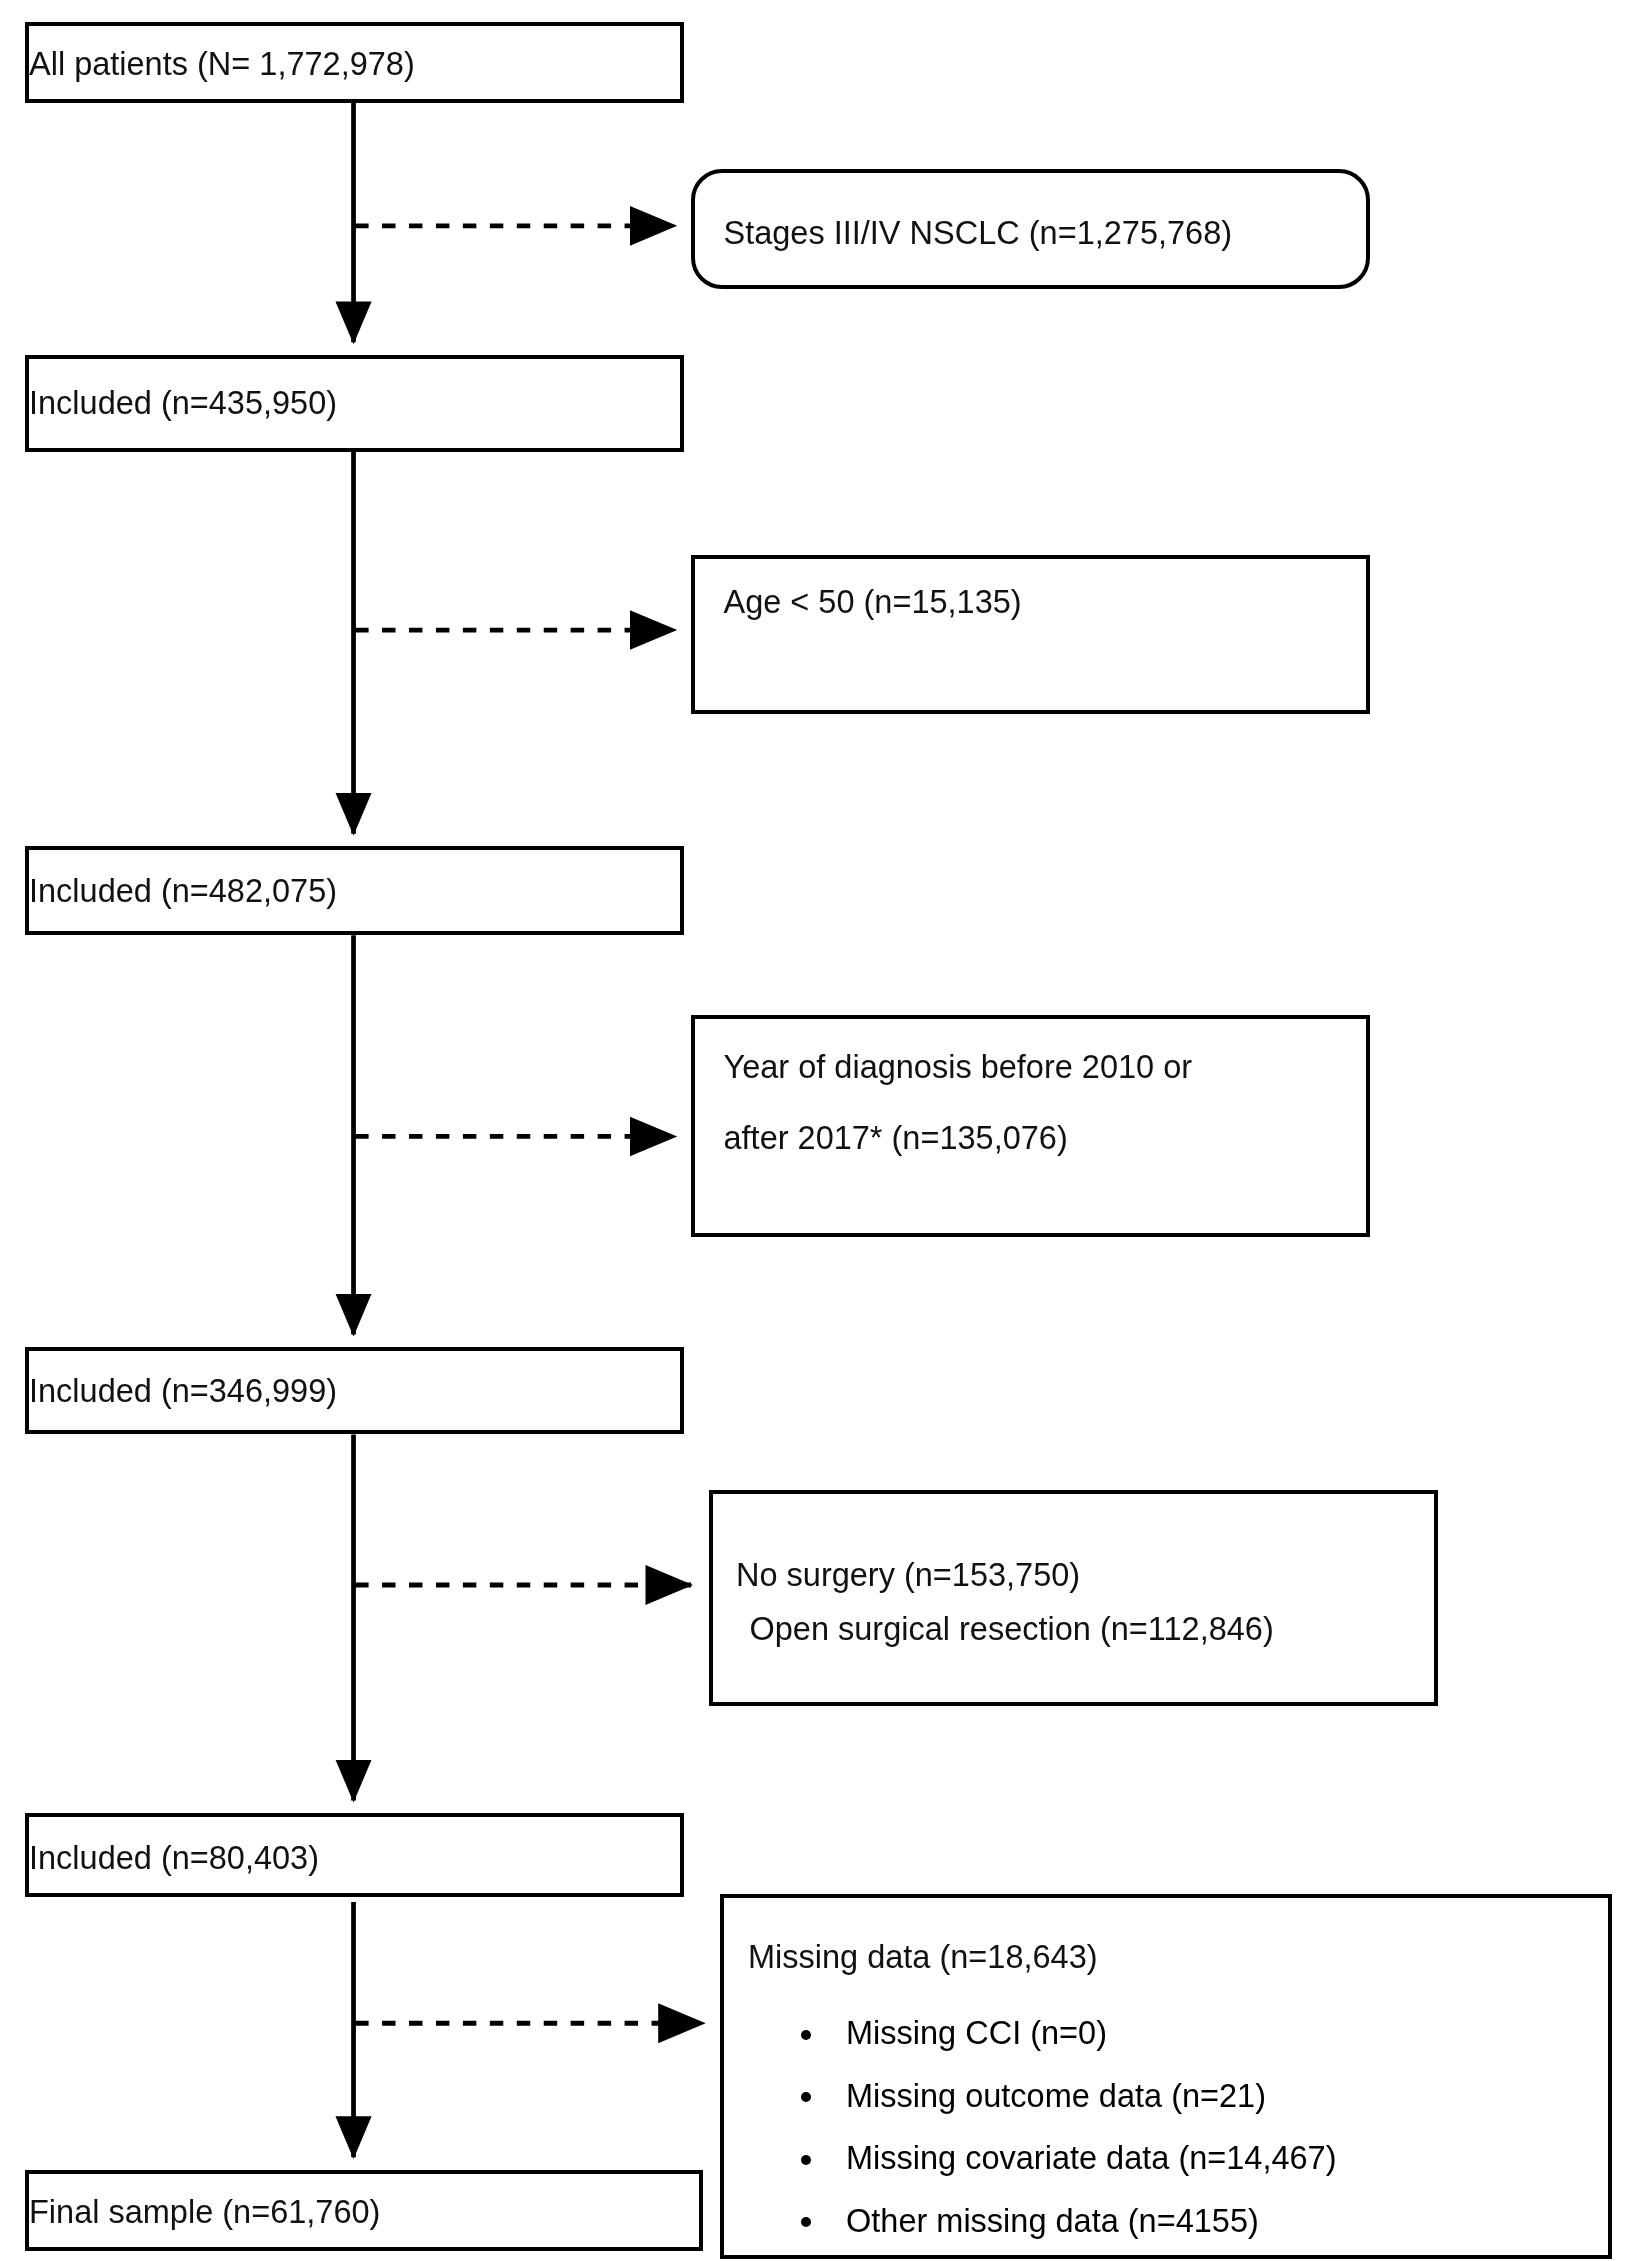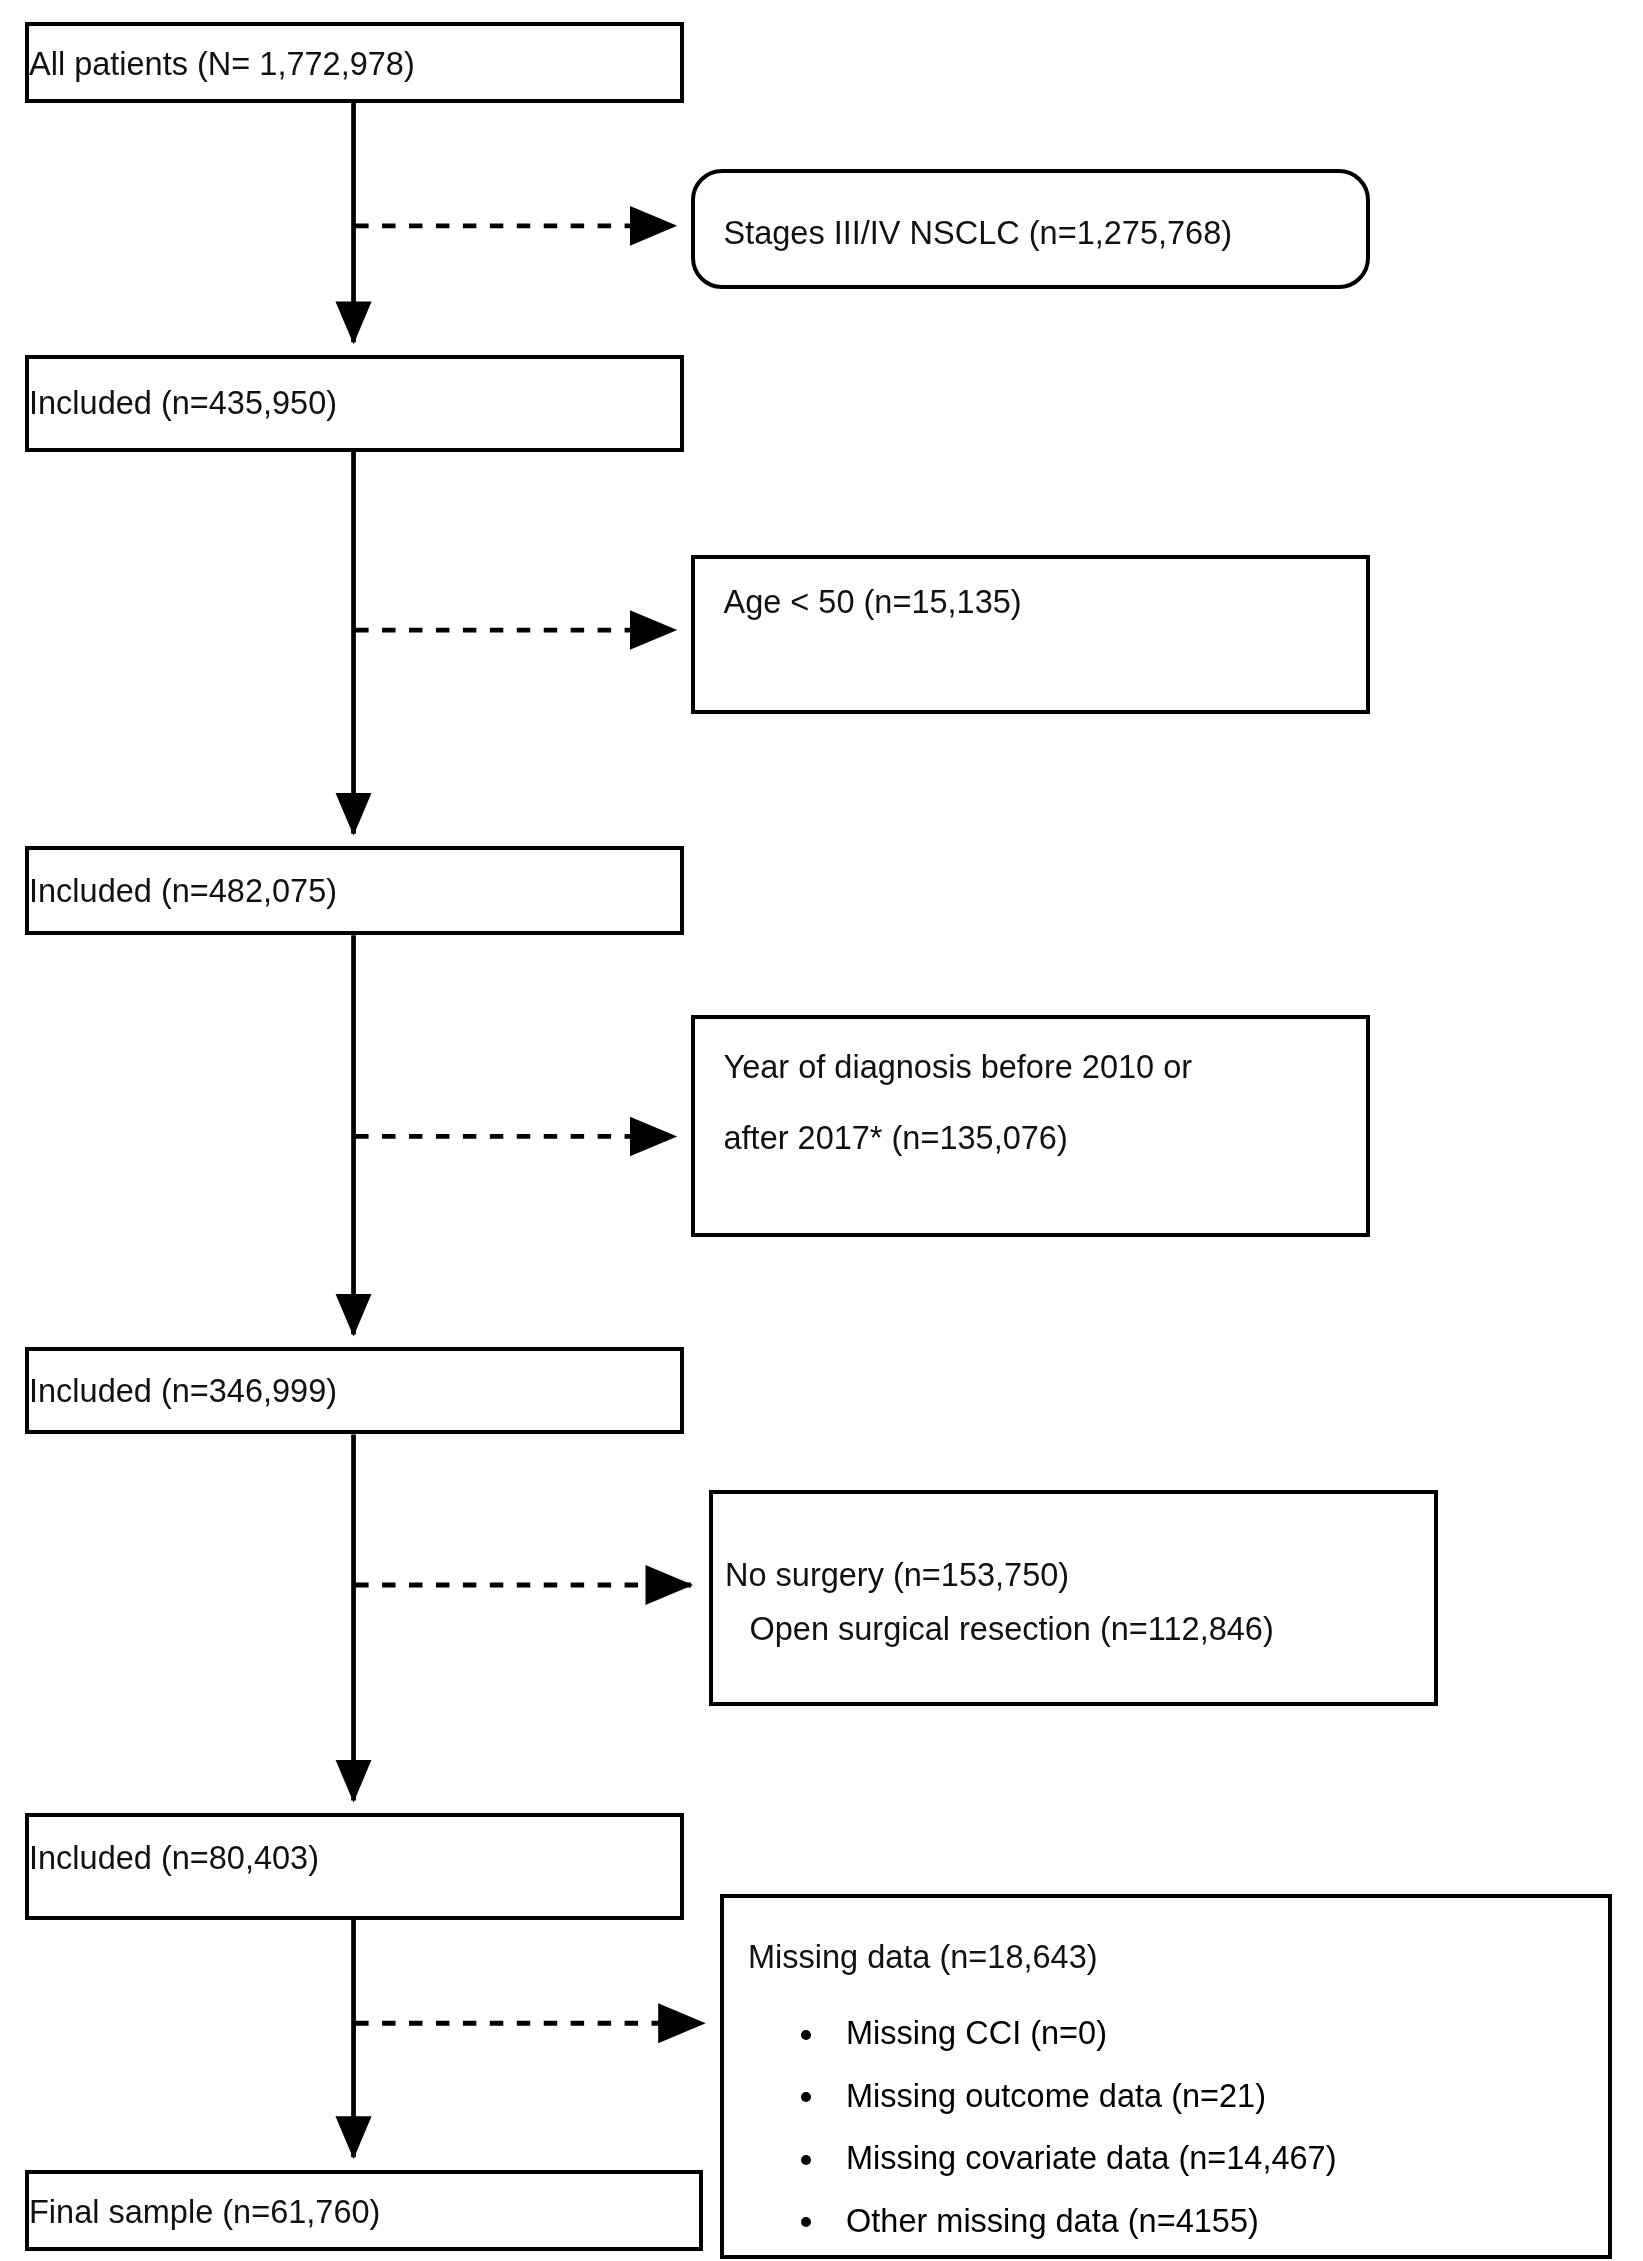--- a/index.html
+++ b/index.html
@@ -57,21 +57,21 @@
   </div>
 
   <div class="box" style="left:25px;top:846px;width:659px;height:89px;">
     <div class="txt ctr" style="top:17.4px;">Included (n=482,075)</div>
   </div>
 
   <div class="box" style="left:25px;top:1347px;width:659px;height:87px;padding-left:20px;">
     <div class="txt ctr" style="top:16px;">Included (n=346,999)</div>
   </div>
 
-  <div class="box" style="left:25px;top:1813px;width:659px;height:107px;">
+  <div class="box" style="left:25px;top:1813px;width:659px;height:84px;">
     <div class="txt ctr" style="top:17.4px;">Included (n=80,403)</div>
   </div>
 
   <div class="box" style="left:25px;top:2170px;width:678px;height:81px;">
     <div class="txt ctr" style="top:14.3px;">Final sample (n=61,760)</div>
   </div>
 
   <div class="box" style="left:691px;top:169px;width:679px;height:120px;border-radius:31px;">
     <div class="txt lft" style="top:36px;padding-left:28.5px;">Stages III/IV NSCLC (n=1,275,768)</div>
   </div>
@@ -79,21 +79,21 @@
   <div class="box" style="left:691px;top:555px;width:679px;height:159px;text-decoration:underline;">
     <div class="txt lft" style="top:19px;padding-left:28.5px;">Age &lt; 50 (n=15,135)</div>
   </div>
 
   <div class="box" style="left:691px;top:1015px;width:679px;height:222px;">
     <div class="txt lft" style="top:24px;padding-left:28.5px;">Year of diagnosis before 2010 or</div>
     <div class="txt lft ln2" style="top:78px;padding-left:28.5px;">after 2017* (n=135,076)</div>
   </div>
 
   <div class="box" style="left:709px;top:1490px;width:729px;height:216px;">
-    <div class="txt lft" style="top:57px;padding-left:12px;">No surgery (n=153,750)</div>
+    <div class="txt lft" style="top:57px;padding-left:23px;">No surgery (n=153,750)</div>
     <div class="txt lft" style="top:111px;padding-left:28.5px;margin-left:8px;">Open surgical resection (n=112,846)</div>
   </div>
 
   <div class="box" style="left:720px;top:1894px;width:892px;height:365px;">
     <div class="txt lft" style="top:35px;padding-left:24px;">Missing data (n=18,643)</div>
     <ul class="bul" style="position:absolute;left:0;right:0;top:89px;padding-left:28px;">
       <li>
         <span class="bdot"></span>
         <span>Missing CCI (n=0)</span>
       </li>

